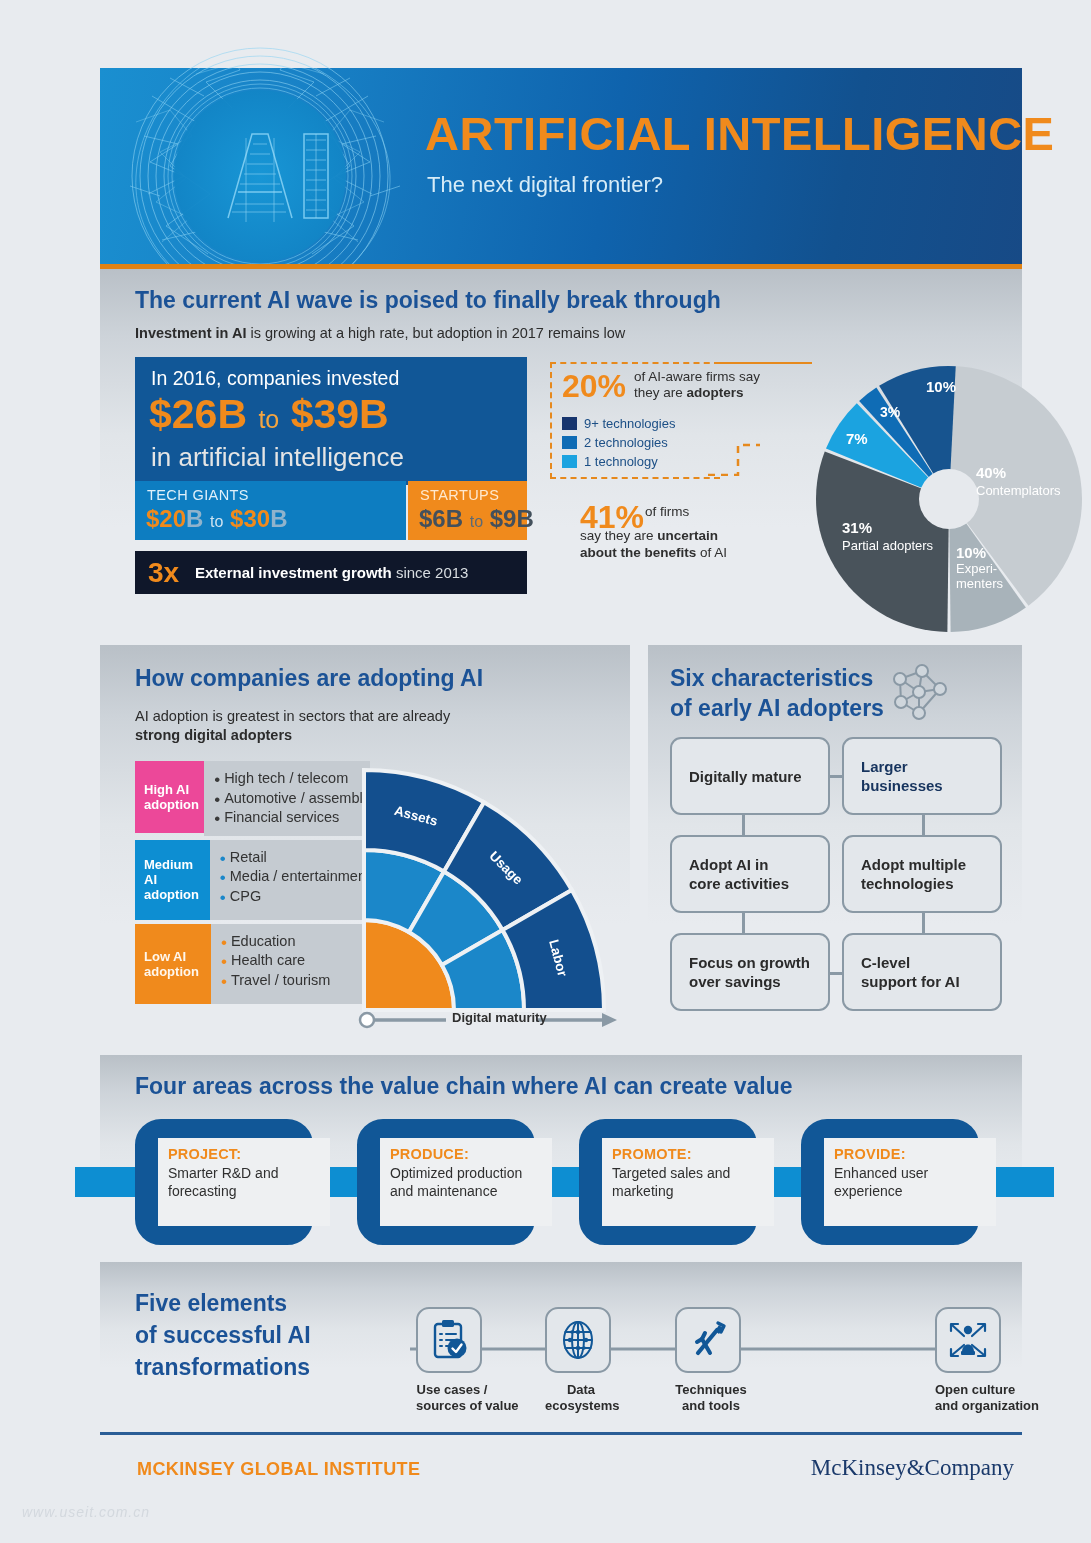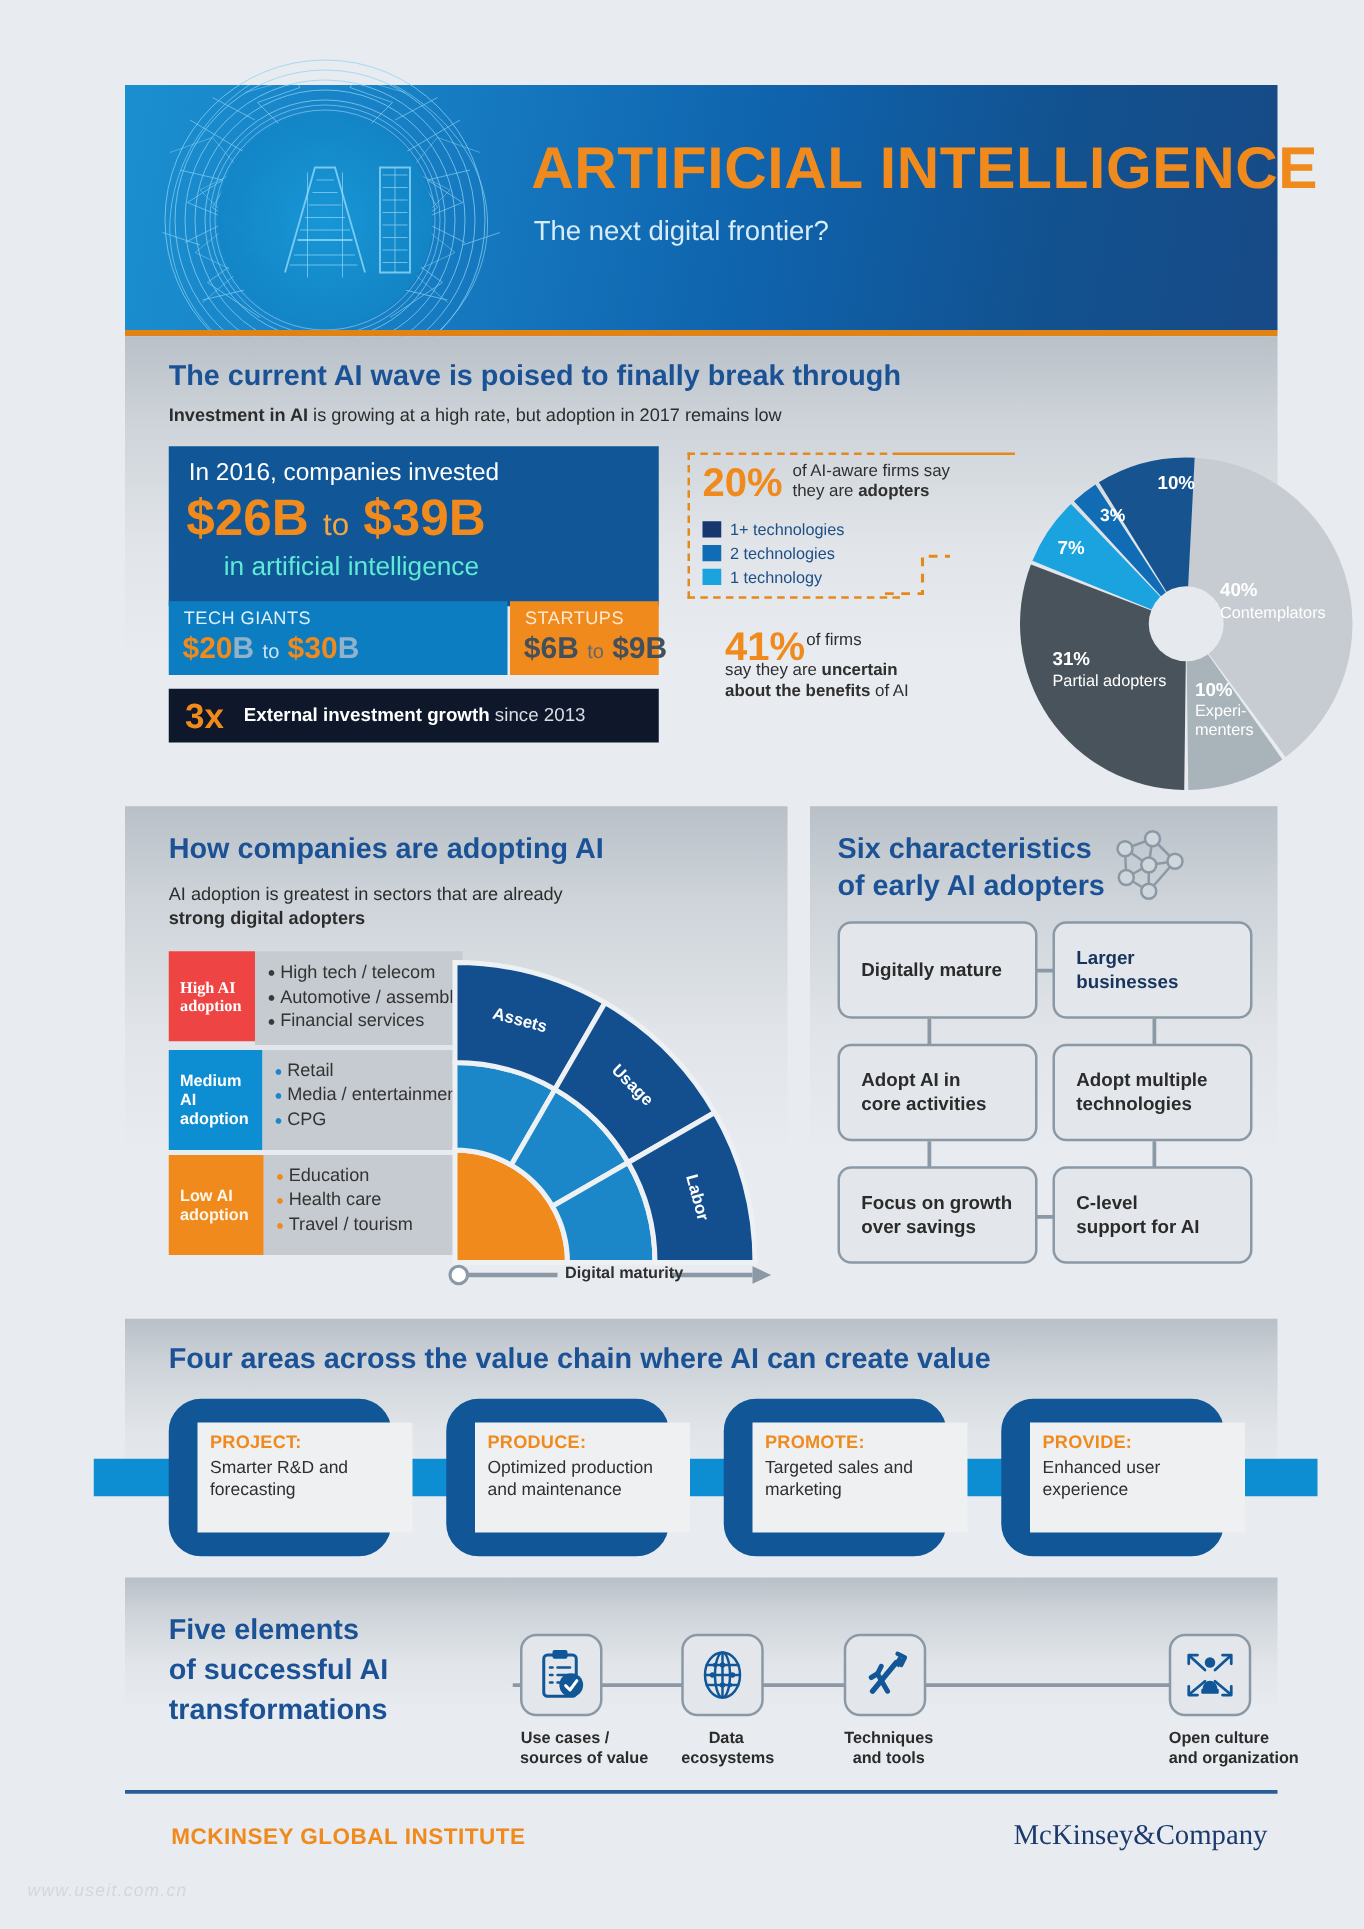--- a/index.html
+++ b/index.html
@@ -48,21 +48,21 @@
 
   
   .s1{left:100px;top:269px;width:922px;height:370px;}
   .invest-box{
     position:absolute;left:35px;top:88px;width:392px;height:128px;
     background:#115797;
   }
   .invest-l1{position:absolute;left:16px;top:10px;color:#ffffff;font-size:19.5px;}
   .invest-big{position:absolute;left:14px;top:34px;color:#f08a1c;font-size:41px;font-weight:bold;white-space:nowrap;}
   .invest-big .to{font-size:25px;font-weight:normal;color:#f5a540;}
-  .invest-l3{position:absolute;left:16px;top:85px;color:#5eead4;font-size:21px;margin-left:28px;}
+  .invest-l3{position:absolute;left:16px;top:85px;color:#e5e5e5;font-size:26px;}
 
   .tg-box{position:absolute;left:35px;top:212px;width:271px;height:59px;background:#0d7dc1;}
   .su-box{position:absolute;left:308px;top:212px;width:119px;height:59px;background:#f08a1c;}
   .bx-cap{position:absolute;left:12px;top:6px;font-size:14.5px;letter-spacing:.4px;}
   .bx-val{position:absolute;left:11px;top:24px;font-size:24px;font-weight:bold;white-space:nowrap;}
   .tg-box .bx-cap{color:#dff0fa;}
   .tg-box .bx-val{color:#f08a1c;}
   .tg-box .bx-val .u{color:#8fb3cc;font-weight:bold;}
   .tg-box .bx-val .to{color:#cfe3f1;font-size:16px;font-weight:normal;}
   .su-box .bx-cap{color:#ffe9cf;}
@@ -103,21 +103,21 @@
   .s2{left:100px;top:645px;width:530px;height:400px;}
   .s3{left:648px;top:645px;width:374px;height:400px;}
 
   .adopt-table{position:absolute;left:35px;top:116px;width:235px;}
   .at-row{display:flex;margin-bottom:4px;}
   .at-lbl{width:76px;display:flex;align-items:center;padding:0 0 0 9px;box-sizing:border-box;
           color:#ffffff;font-size:13px;font-weight:bold;line-height:15px;}
   .at-items{flex:1;background:#c5cbd1;padding:8px 0 8px 10px;box-sizing:border-box;}
   .at-li{color:#333;font-size:14.5px;line-height:19.5px;white-space:nowrap;}
   .at-li .bl{font-size:17px;line-height:0;position:relative;top:2px;margin-right:4px;}
-  .r-high .at-lbl{background:#ef4444;font-family:Liberation Serif, serif;}
+  .r-high .at-lbl{background:#ec4899;}
   .r-med  .at-lbl{background:#0d8ed2;}
   .r-low  .at-lbl{background:#f08a1c;color:#fff7ec;}
 
   .quart{position:absolute;left:258px;top:115px;width:264px;height:260px;}
   .dm-bar{position:absolute;left:258px;top:366px;width:260px;height:18px;}
   .dm-txt{position:absolute;left:352px;top:365px;color:#2f2f2f;font-size:13px;font-weight:bold;}
 
   
   .nn-icon{position:absolute;left:240px;top:18px;width:62px;height:58px;}
   .six-grid{position:absolute;left:22px;top:92px;width:330px;}
@@ -276,21 +276,21 @@
           <div class="cap"></div>
         </div>
       <div class="c20-num">20%</div>
       <div class="c20-txt">
         <span>of AI-aware firms say</span><br>
         <span>they are </span><b>adopters</b>
       </div>
       <div class="legend">
         <div class="lg-row">
             <span class="lg-sw" style="background:#17356e"></span>
-            <span class="lg-tx">1+ technologies</span>
+            <span class="lg-tx">9+ technologies</span>
           </div>
         <div class="lg-row">
             <span class="lg-sw" style="background:#0f6cb5"></span>
             <span class="lg-tx">2 technologies</span>
           </div>
         <div class="lg-row">
             <span class="lg-sw" style="background:#1ba3e0"></span>
             <span class="lg-tx">1 technology</span>
           </div>
       </div>

